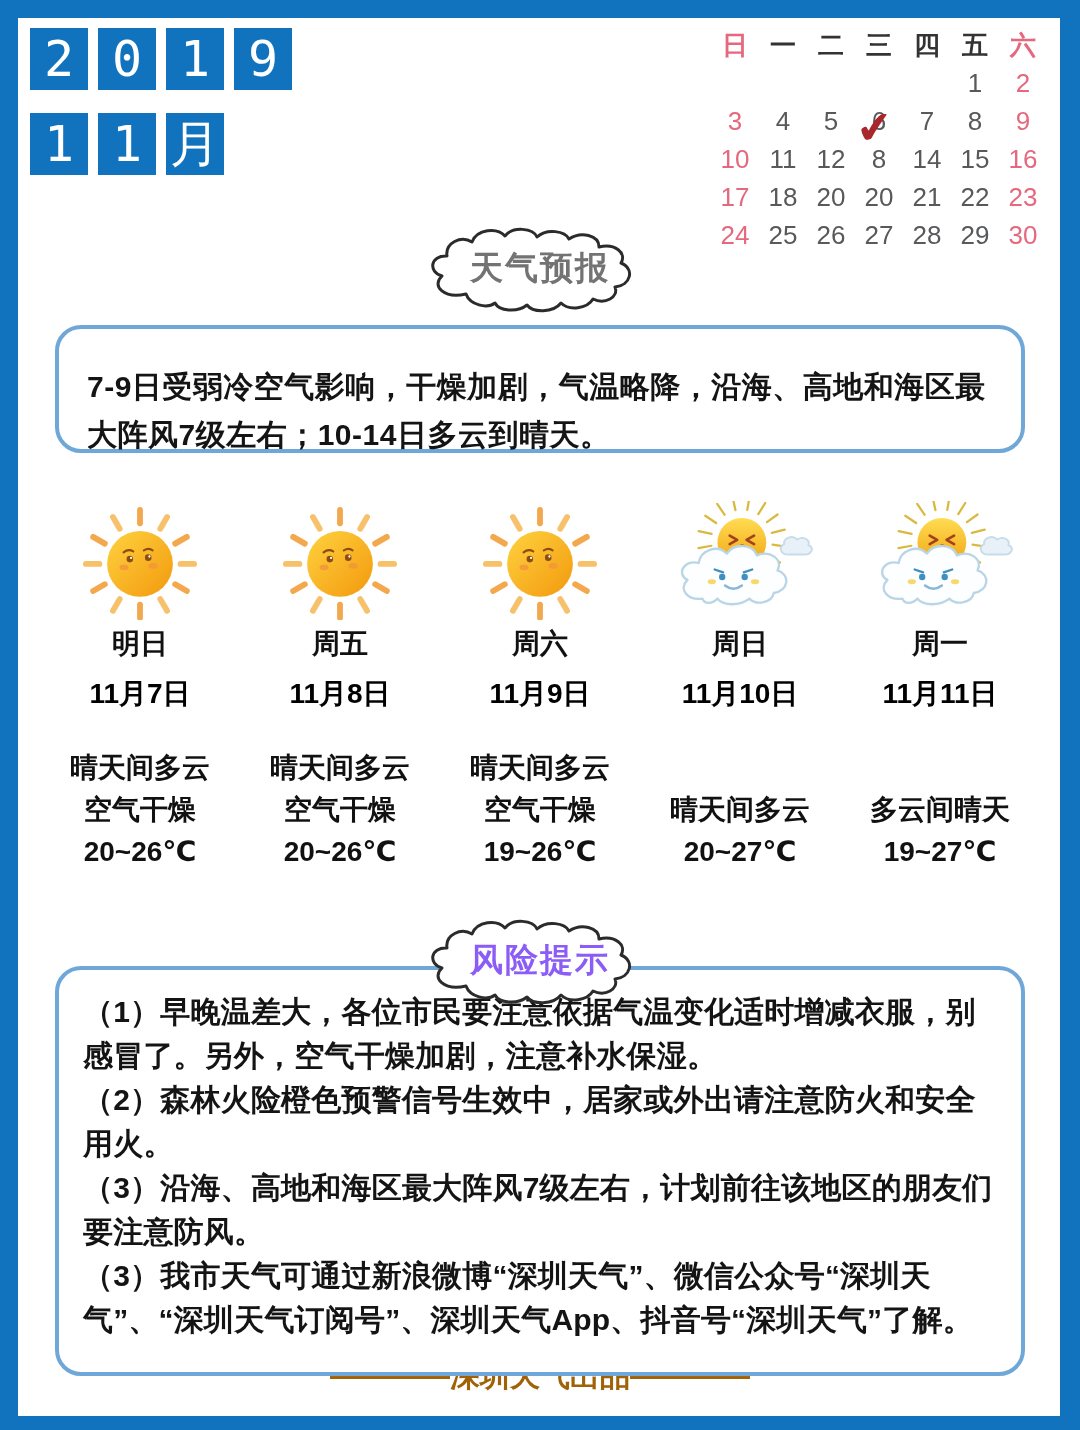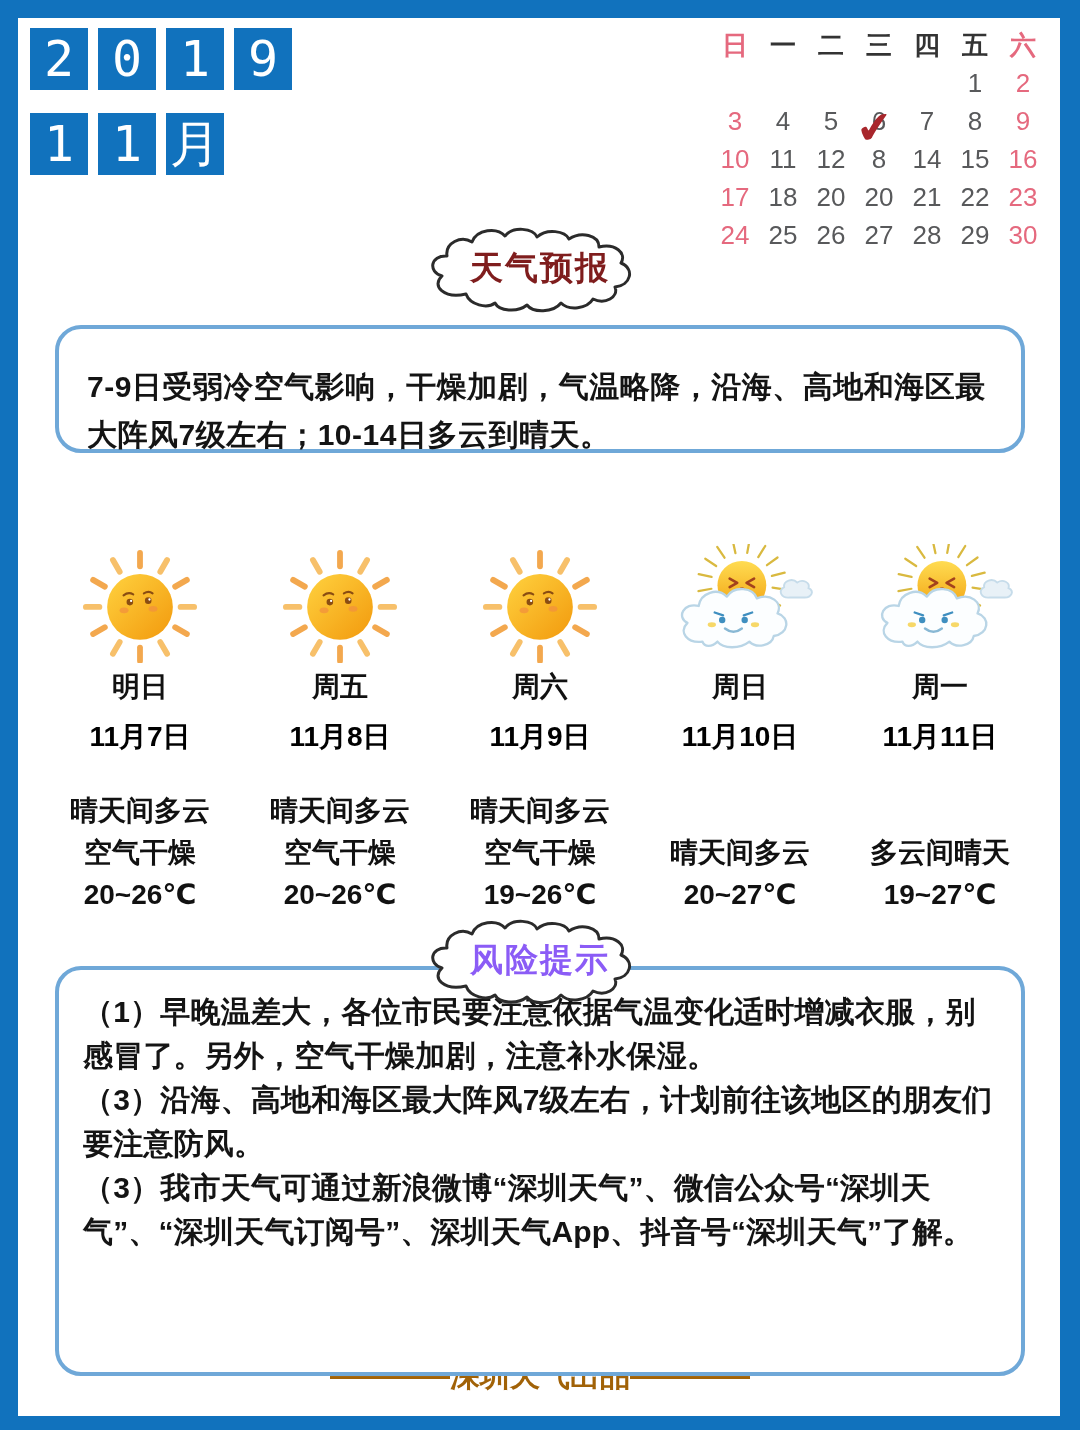--- a/index.html
+++ b/index.html
@@ -58,21 +58,21 @@
   }
   .cloud-badge.forecast { top: 224px; }
   .cloud-badge.risk { top: 916px; }
   .cloud-badge svg { position: absolute; inset: 0; }
   .cloud-badge .badge-label {
     position: absolute; inset: 0;
     display: flex; align-items: center; justify-content: center;
     font-size: 33px; font-weight: 700; letter-spacing: 2px;
     padding-bottom: 4px;
   }
-  .badge-label.blue { color: #7f1d1d; }
+  .badge-label.blue { color: #737373; }
   .badge-label.red  { color: #8b5cf6; }
 
   
   .round-box {
     position: absolute; left: 55px; width: 970px;
     border: 4px solid #6fa8d8; border-radius: 26px;
     background: #fff; z-index: 4;
   }
   .forecast-box { top: 325px; height: 128px; padding: 34px 28px 0 28px; }
   .forecast-box p {
@@ -80,21 +80,21 @@
     line-height: 48px; letter-spacing: 0.5px;
   }
   .risk-box { top: 966px; height: 410px; padding: 20px 24px 0 24px; }
   .risk-box p {
     font-size: 30px; font-weight: 700; color: #141414;
     line-height: 44px; letter-spacing: 0.2px;
   }
 
   
   .forecast-columns {
-    position: absolute; left: 40px; top: 544px; width: 1000px;
+    position: absolute; left: 40px; top: 501px; width: 1000px;
     display: grid; grid-template-columns: repeat(5, 1fr);
   }
   .fc-col { text-align: center; }
   .fc-icon { height: 122px; display: flex; align-items: center; justify-content: center; }
   .fc-day  { font-size: 28px; font-weight: 700; color: #111; margin-top: 2px; }
   .fc-date { font-size: 28px; font-weight: 700; color: #000000; margin-top: 12px; }
   .fc-conds { margin-top: 34px; }
   .fc-line { height: 42px; line-height: 42px; font-size: 28px; font-weight: 700; color: #111; }
 
   
@@ -403,18 +403,19 @@
                C63,5 83,3 91,12 C99,2 119,4 123,13 C133,4 151,7 155,15
                C167,7 185,11 185,23 C201,19 213,29 207,39 C221,45 217,61 201,63
                C205,73 191,81 179,75 C173,85 155,87 147,79 C139,89 119,89 113,81
                C103,89 85,87 81,79 C73,85 56,81 52,70 Z" fill="#ffffff" stroke="#2b2b2b" stroke-width="3" stroke-linejoin="round"></path>
     </svg>
     <span class="badge-label red">风险提示</span>
   </div>
 
   <div class="round-box risk-box" id="risk-box">
       <p>（1）早晚温差大，各位市民要注意依据气温变化适时增减衣服，别感冒了。另外，空气干燥加剧，注意补水保湿。</p>
+      <p>（2）森林火险橙色预警信号生效中，居家或外出请注意防火和安全用火。</p>
       <p>（3）沿海、高地和海区最大阵风7级左右，计划前往该地区的朋友们要注意防风。</p>
       <p>（3）我市天气可通过新浪微博“深圳天气”、微信公众号“深圳天气”、“深圳天气订阅号”、深圳天气App、抖音号“深圳天气”了解。</p>
     </div>
 
   <div class="footer">————深圳天气出品————</div>
 </div>
 
 </body></html>

